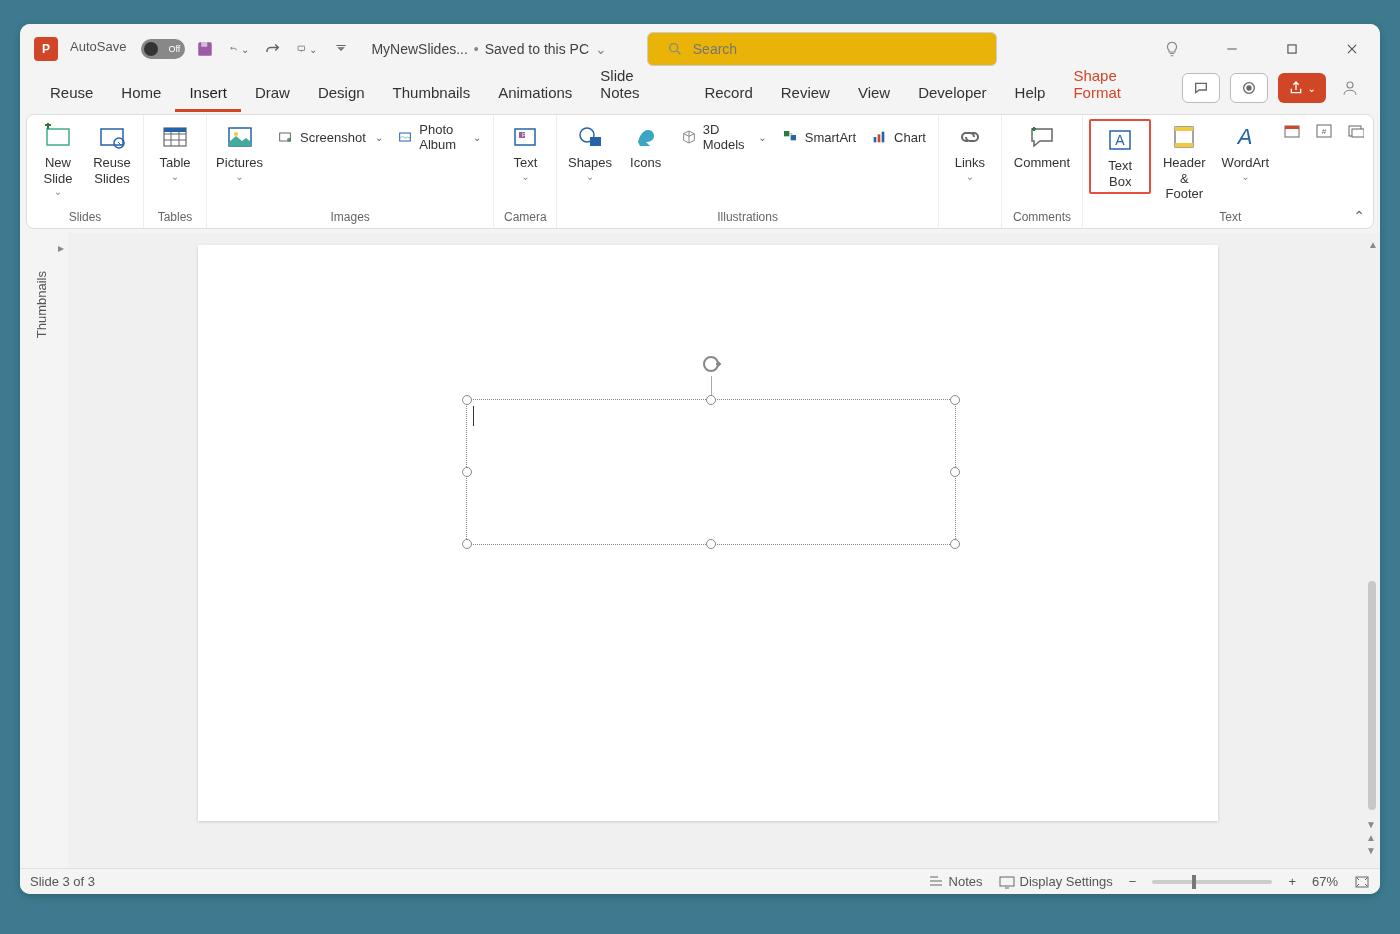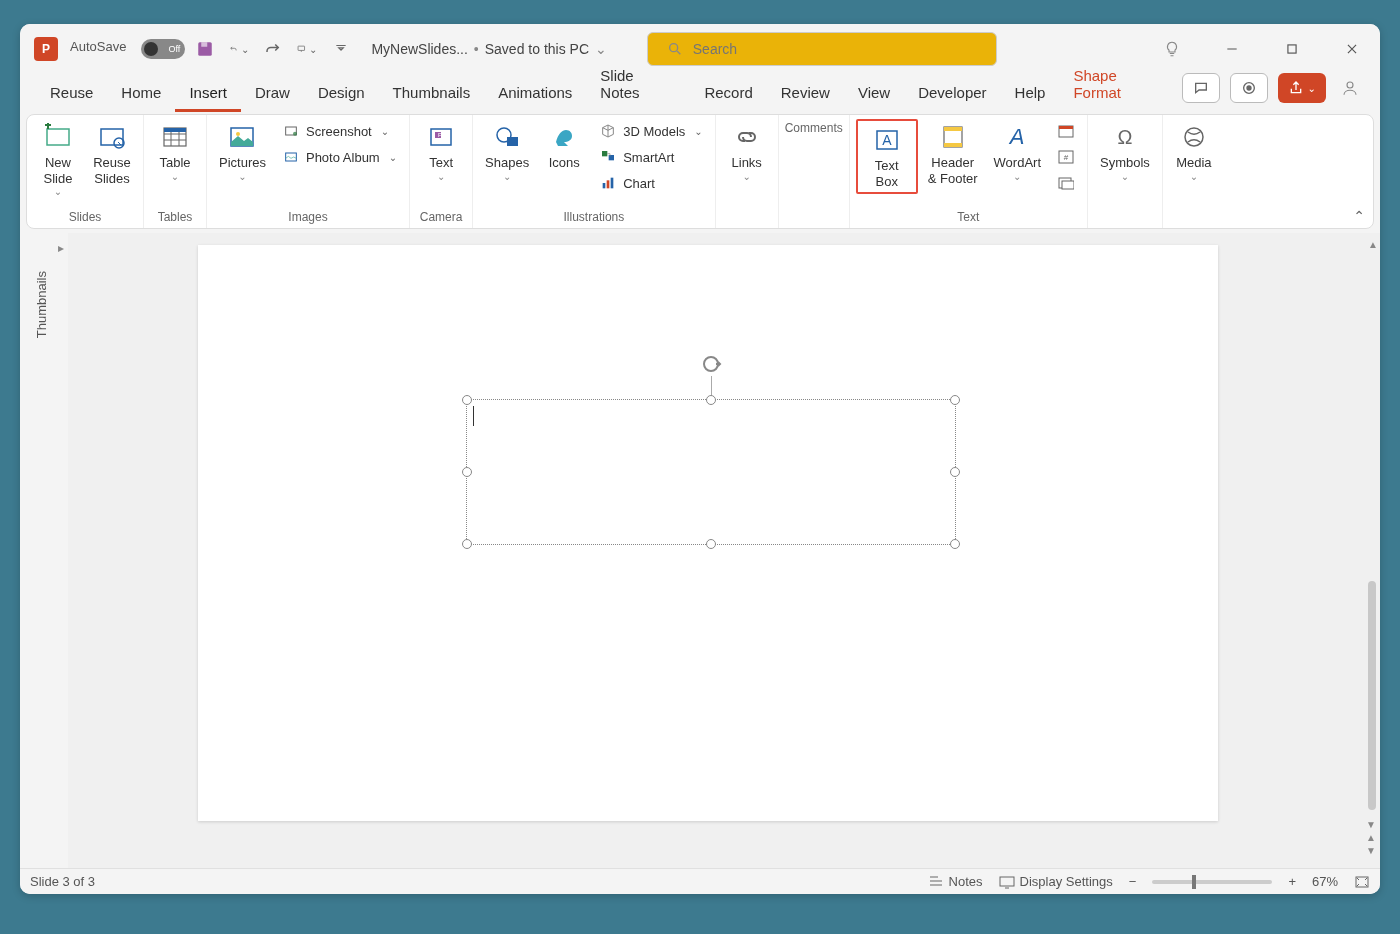--- a/index.html
+++ b/index.html
@@ -26,21 +26,21 @@
 .pillbtn { border: 1px solid #bbb; border-radius: 6px; padding: 4px 10px; background: #fff; color: #555; font-size: 14px; display: flex; align-items: center; justify-content: center; min-width: 34px; height: 30px; }
 .sharebtn { background: #d04626; color: #fff; border: none; border-radius: 6px; padding: 4px 10px; display: flex; align-items: center; gap: 4px; height: 30px; }
 .ribbon { background: #fff; border: 1px solid #ddd; border-radius: 8px; margin: 2px 6px 4px 6px; display: flex; align-items: stretch; height: 115px; position: relative; }
 .group { display: flex; flex-direction: column; border-right: 1px solid #eee; padding: 4px 6px 2px; }
 .group-items { display: flex; align-items: flex-start; flex: 1; gap: 4px; }
 .group-label { text-align: center; font-size: 12px; color: #666; padding: 2px 0; }
 .rbtn { display: flex; flex-direction: column; align-items: center; justify-content: flex-start; padding: 2px 6px; cursor: pointer; min-width: 50px; color: #333; font-size: 13px; line-height: 1.2; text-align: center; border-radius: 4px; }
 .rbtn .ico { width: 32px; height: 32px; display: flex; align-items: center; justify-content: center; margin-bottom: 2px; }
 .rbtn-small { display: flex; align-items: center; gap: 6px; font-size: 13px; color: #333; padding: 3px 6px; cursor: pointer; border-radius: 4px; }
 .rbtn-small .ico-s { width: 18px; height: 18px; display: flex; align-items: center; justify-content: center; }
-.stack { display: flex; flex-direction: column; gap: 2px; justify-content: center; }
+.stack { display: flex; gap: 2px; justify-content: center; }
 .dd::after { content: "⌄"; font-size: 10px; color: #666; margin-left: 3px; }
 .highlighted { border: 2px solid #e74c3c; border-radius: 2px; padding: 1px 4px; }
 .collapse-chevron { position: absolute; right: 8px; bottom: 4px; color: #666; cursor: pointer; font-size: 14px; }
 .content { flex: 1; display: flex; background: #f0f0f0; position: relative; }
 .thumb-panel { width: 48px; background: #f4f4f4; border-right: none; position: relative; }
 .thumb-collapse { position: absolute; top: 8px; right: 4px; color: #888; cursor: pointer; font-size: 12px; }
 .thumb-label { writing-mode: vertical-rl; transform: rotate(180deg); font-size: 13px; color: #555; position: absolute; top: 38px; left: 14px; }
 .canvas-area { flex: 1; position: relative; background: #f0f0f0; overflow: hidden; }
 .slide { position: absolute; top: 12px; left: 130px; width: 1020px; height: 576px; background: #fff; box-shadow: 0 1px 3px rgba(0,0,0,0.15); }
 .textbox-sel { position: absolute; top: 154px; left: 268px; width: 490px; height: 146px; border: 1.5px dotted #888; }
@@ -350,20 +350,31 @@
               </svg>
             </div>
           <span>Links</span>
             <span style="font-size:10px;color:#888">⌄</span>
         </div>
       </div>
       <div class="group-label">&nbsp;</div>
     </div>
 
     <div class="group">
+      <div class="group-items">
+        <div class="rbtn">
+          <div class="ico">
+              <svg width="28" height="24" viewBox="0 0 28 24" fill="none" stroke="#666" stroke-width="1.5">
+                <path d="M4 4h20v12H12l-6 5v-5H4z"></path>
+                <path d="M6 2v4M4 4h4" stroke="#2a7b3f" stroke-width="2"></path>
+              </svg>
+            </div>
+          <span>Comment</span>
+        </div>
+      </div>
       <div class="group-label">Comments</div>
     </div>
 
     <div class="group">
       <div class="group-items">
         <div class="highlighted">
           <div class="rbtn">
             <div class="ico">
                 <svg width="28" height="26" viewBox="0 0 28 26">
                   <rect x="4" y="4" width="20" height="18" fill="none" stroke="#2563a8" stroke-width="1.5"></rect>

